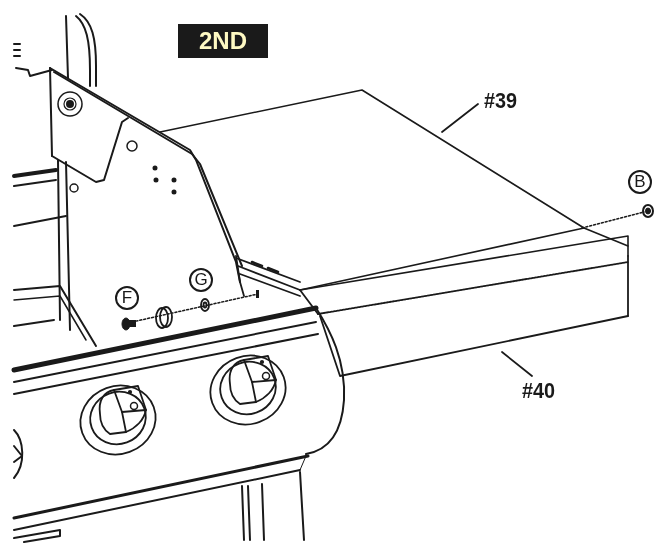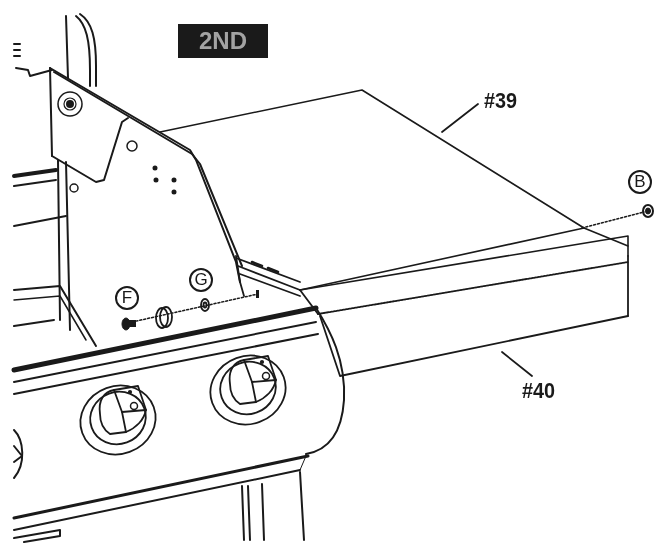--- a/index.html
+++ b/index.html
@@ -1,20 +1,20 @@
 <!DOCTYPE html>
 <html><head>
 <meta charset="utf-8">
 <style>
   html, body { margin: 0; padding: 0; background: #ffffff; }
   body { width: 662px; height: 548px; overflow: hidden; position: relative;
          font-family: "Liberation Sans", sans-serif; }
   #diagram { position: absolute; left: 0; top: 0; width: 662px; height: 548px; }
   .step-badge { position: absolute; left: 178px; top: 24px; width: 90px; height: 34px;
-                background: #1a1a1a; color: #a3a3a3; font-weight: bold; font-size: 24px;
+                background: #1a1a1a; color: #fef9c3; font-weight: bold; font-size: 24px;
                 display: flex; align-items: center; justify-content: center;
                 letter-spacing: 0px; }
   .part-label { position: absolute; font-weight: bold; font-size: 22px; color: #1a1a1a;
                 font-family: "Liberation Sans", sans-serif; transform: scaleX(0.9);
                 transform-origin: left top; }
   .hw-callout { position: absolute; width: 24px; height: 24px; border: 2px solid #1a1a1a;
                 border-radius: 50%; background: #fff; font-size: 17px; color: #1a1a1a;
                 display: flex; align-items: center; justify-content: center;
                 box-sizing: border-box; }
 </style>

